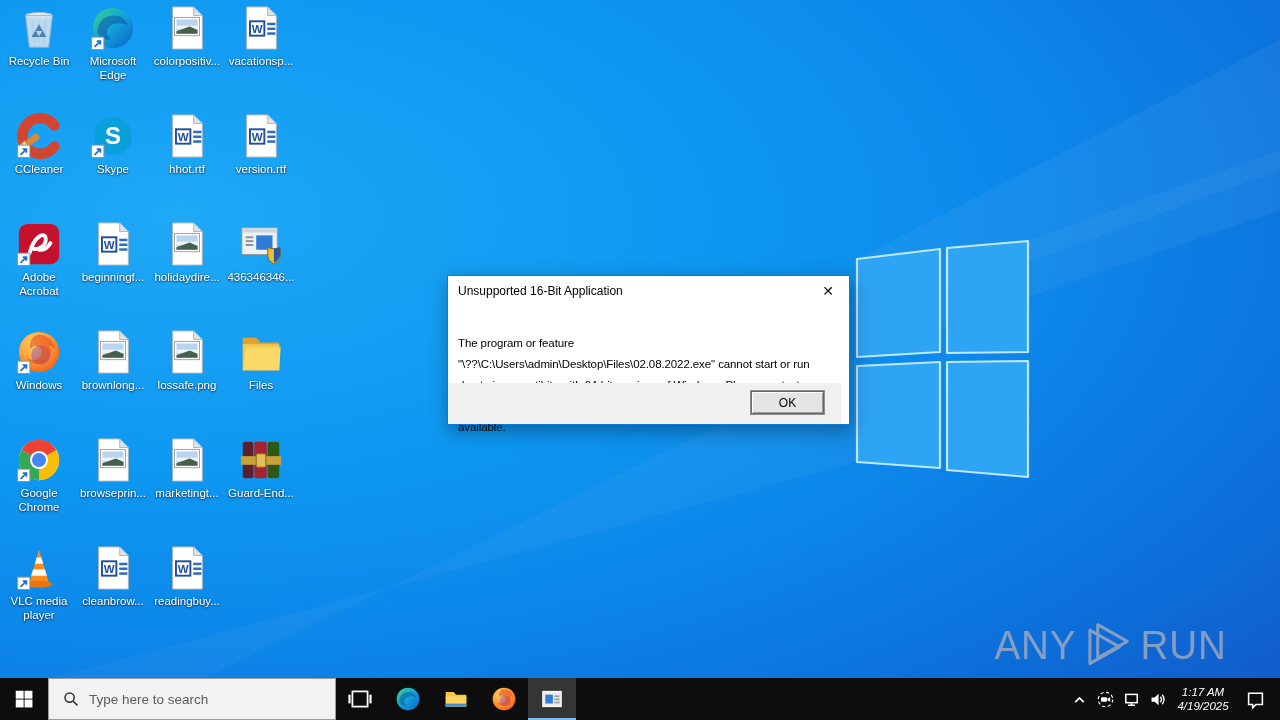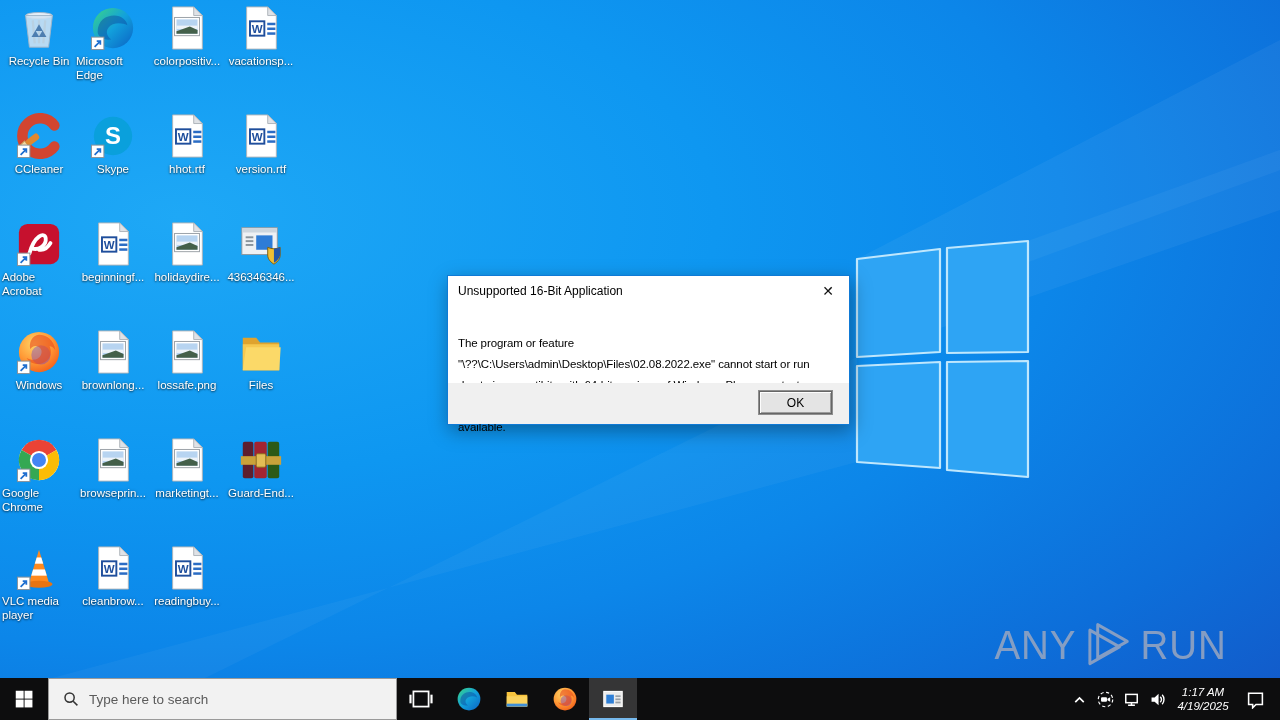--- a/index.html
+++ b/index.html
@@ -9,45 +9,45 @@
   
   .wallpaper{position:absolute;inset:0;
     background:radial-gradient(150% 130% at 14% 30%,
       #1ea8f6 0%, #0e97f1 28%, #0c86e9 46%, #0d6ed9 64%, #1452c3 82%, #1845b6 100%);}
   .wallpaper svg{position:absolute;inset:0;}
   
   .icon-grid{position:absolute;left:2px;top:4px;display:grid;
     grid-template-columns:repeat(4,74px);grid-auto-rows:108px;justify-items:center;}
   .icon-cell{width:74px;display:flex;flex-direction:column;align-items:center;cursor:default;}
   .icon-cell .glyph{width:48px;height:48px;display:flex;align-items:center;justify-content:center;}
-  .icon-cell .label{margin-top:2px;font-size:11.5px;line-height:1.22;color:#fff;
+  .icon-cell .label{margin-top:2px;font-size:11.5px;line-height:1.22;color:#fff;text-align:center;
     text-shadow:0 1px 2px rgba(0,0,0,.65),0 0 3px rgba(0,0,0,.35);max-width:74px;word-wrap:break-word;}
   
   .watermark{position:absolute;right:46px;bottom:50px;display:flex;align-items:center;gap:8px;
     color:#9aa7c0;opacity:.85;transform:scaleX(.94);}
   .watermark .wm-text{font-size:41px;font-weight:500;letter-spacing:1px;line-height:1;}
   
   .dialog{position:absolute;left:447px;top:275px;width:403px;height:150px;background:#fff;
     border:1px solid #0f7ad6;box-shadow:2px 6px 18px rgba(0,0,0,.35);}
   .dialog-titlebar{height:30px;display:flex;align-items:center;padding-left:10px;}
   .dialog-title{font-size:12px;color:#000;}
   .dialog-close{margin-left:auto;width:42px;height:30px;display:flex;align-items:center;
     justify-content:center;font-size:14px;color:#111;cursor:default;}
   .dialog-body{padding:27px 10px 0 10px;font-size:11.5px;letter-spacing:-0.1px;
     line-height:21px;color:#000;white-space:pre-line;}
-  .dialog-footer{position:absolute;left:0;right:0;bottom:0;height:41px;background:#f0f0f0;}
+  .dialog-footer{position:absolute;left:0;right:8px;bottom:0;height:41px;background:#f0f0f0;}
   .ok-btn{position:absolute;right:17px;top:8px;width:73px;height:23px;background:#e4e4e4;
     border:1px solid #666;box-shadow:inset 1px 1px 0 #fdfdfd,inset -1px -1px 0 #9c9c9c,0 0 0 1px #8f8f8f;
     font-family:"Liberation Sans",sans-serif;font-size:12px;color:#000;}
   
   .taskbar{position:absolute;left:0;right:0;bottom:0;height:42px;background:#0d0d0e;
     display:flex;align-items:stretch;z-index:5;}
   .tb-btn{width:48px;display:flex;align-items:center;justify-content:center;cursor:default;}
   .tb-btn.active{background:rgba(255,255,255,.17);box-shadow:inset 0 -2px 0 #76b9ed;}
-  .search-box{width:349px;background:#f2f2f2;border:1px solid #9a9a9a;display:flex;
+  .search-box{width:288px;background:#f2f2f2;border:1px solid #9a9a9a;display:flex;
     align-items:center;gap:10px;padding-left:14px;}
   .search-box .ph{font-size:13.5px;color:#5b5b5b;}
   .tray{margin-left:auto;display:flex;align-items:center;padding-right:6px;font-style:italic;}
   .tray-btn{width:26px;height:42px;display:flex;align-items:center;justify-content:center;}
   .clock{width:66px;text-align:center;color:#fff;font-size:11.5px;line-height:14px;padding:0 3px;}
   .action-center{width:38px;height:42px;display:flex;align-items:center;justify-content:center;}
 </style>
 </head>
 <body>
 

